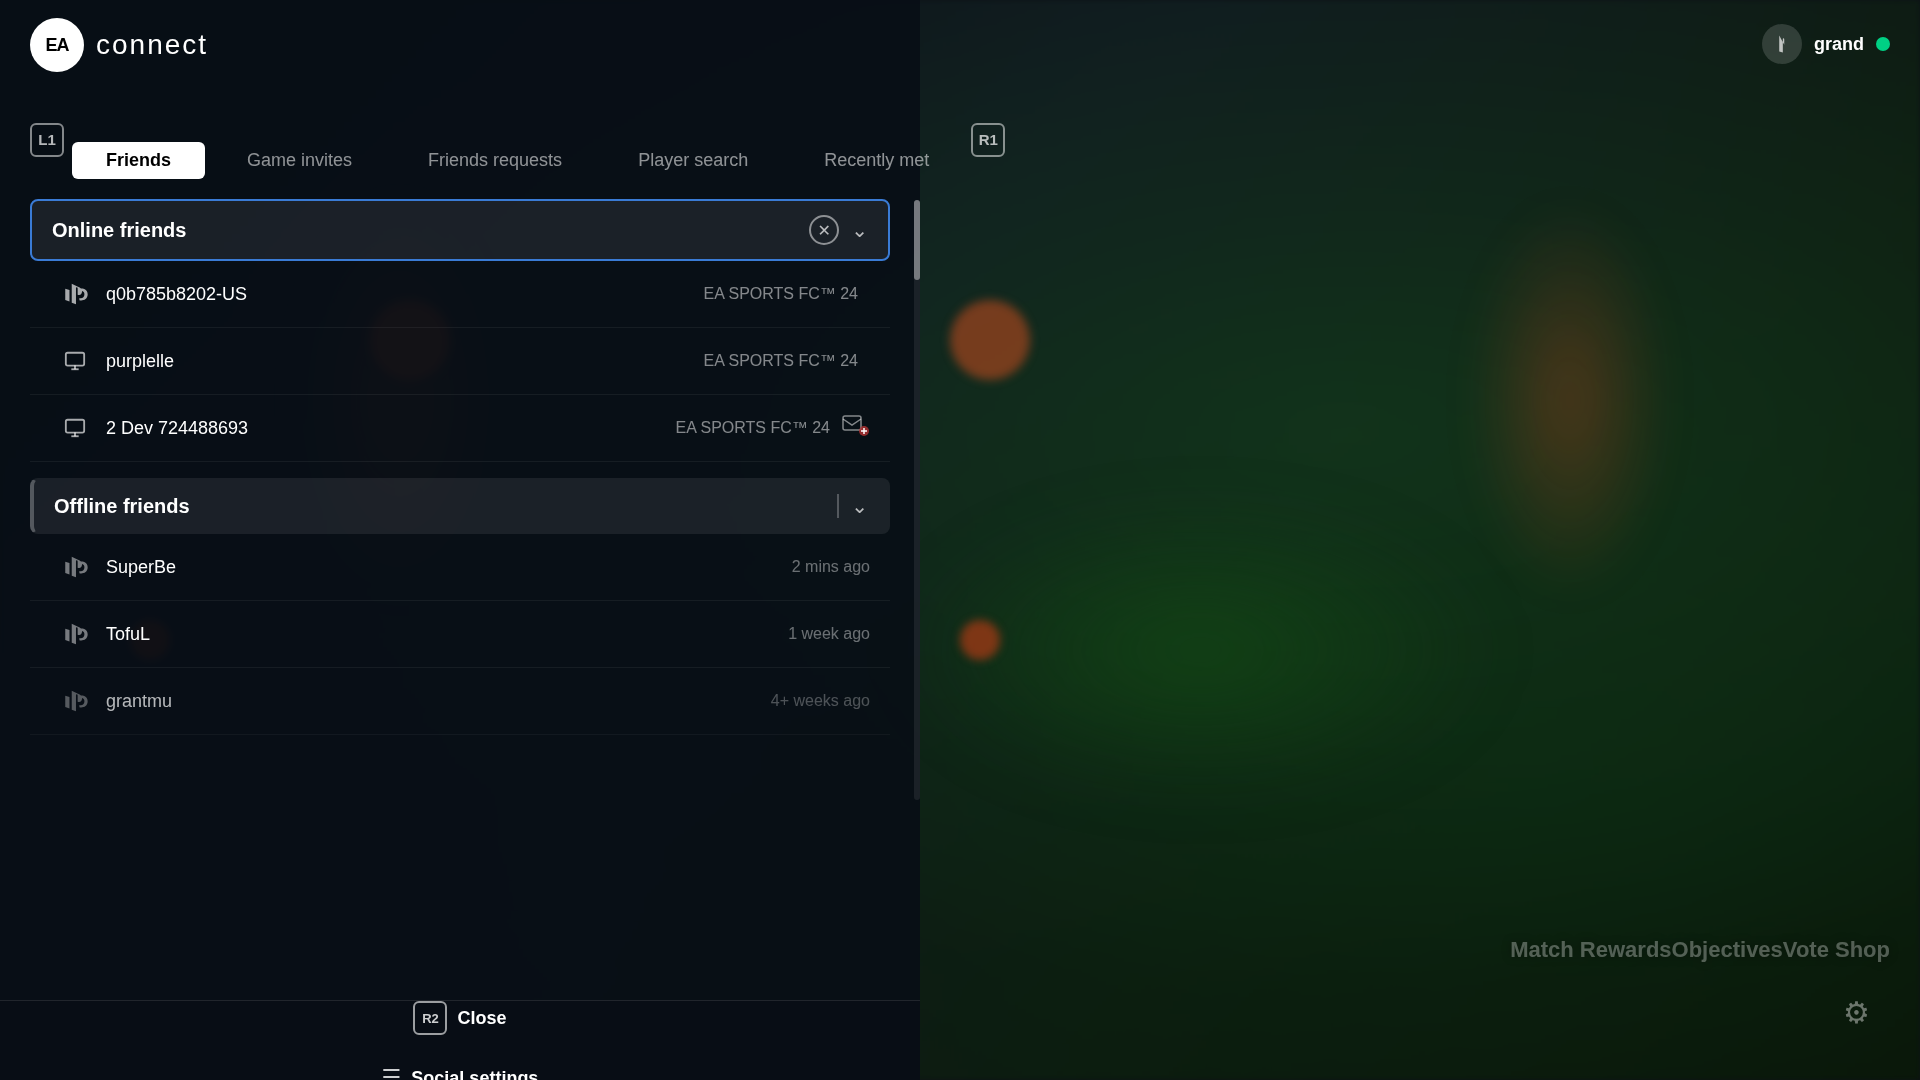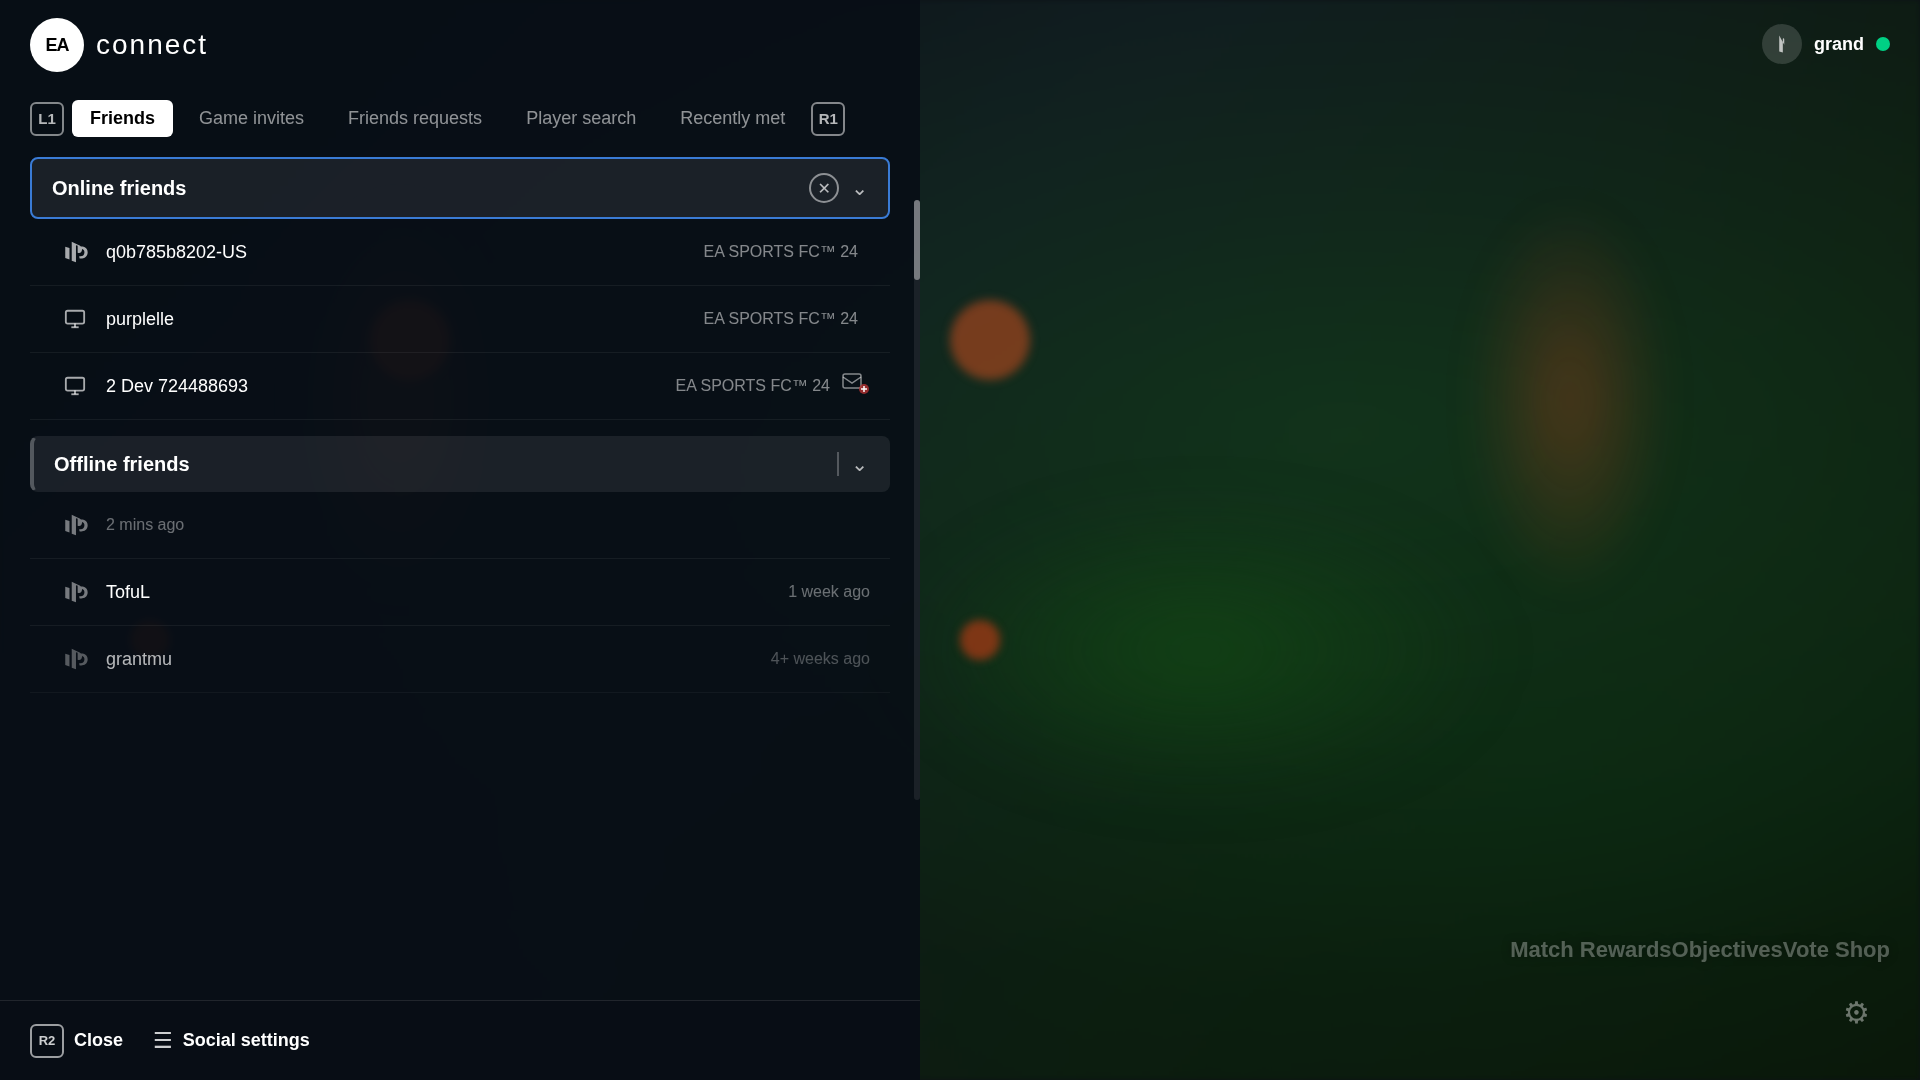--- a/index.html
+++ b/index.html
@@ -157,27 +157,28 @@
       display: flex;
       align-items: center;
       justify-content: center;
       font-size: 15px;
       font-weight: 700;
       color: rgba(255,255,255,0.7);
       flex-shrink: 0;
     }
 
     .nav-tab {
-      padding: 8px 18px;
+      padding: 8px 34px;
       font-size: 18px;
       font-weight: 500;
       color: rgba(255,255,255,0.55);
       border-radius: 6px;
       cursor: pointer;
       white-space: nowrap;
+      margin-top: 42px;
     }
 
     .nav-tab.active {
       background: #ffffff;
       color: #000000;
       font-weight: 700;
     }
 
     
     .friends-container {
@@ -317,20 +318,21 @@
       right: 0;
       width: 920px;
       height: 80px;
       background: rgba(8, 14, 22, 0.96);
       display: flex;
       align-items: center;
       padding: 0 30px;
       gap: 30px;
       border-top: 1px solid rgba(255,255,255,0.1);
       z-index: 20;
+      flex-direction: column;
     }
 
     .bottom-btn {
       display: flex;
       align-items: center;
       gap: 10px;
       cursor: pointer;
     }
 
     .btn-badge {
@@ -523,20 +525,21 @@
         <div class="chevron-btn">⌄</div>
       </div>
     </div>
 
     <div class="friend-row">
       <div class="platform-icon">
         <svg width="26" height="26" viewBox="0 0 24 24" fill="rgba(255,255,255,0.45)">
           <path d="M8.985 2.596v17.548l3.915 1.261V6.688c0-.69.304-1.151.794-.991.636.18.76.814.76 1.503v5.483c2.3 1.095 4.05-.636 4.05-3.211 0-2.725-1.857-3.712-4.265-4.505L8.985 2.596zM3 17.548l3.9 1.307V8.406L3 7.098v10.45zm17.7-5.26c0 3.103-2.4 4.14-4.65 3.39v2.07c2.85.81 7.65-.45 7.65-5.46 0-5.67-6.15-5.43-6.15-5.43v2.31c0 .001 3.15-.33 3.15 3.12z"></path>
         </svg>
       </div>
+      <span class="friend-name">SuperBe</span>
       <span class="friend-time">2 mins ago</span>
     </div>
 
     <div class="friend-row">
       <div class="platform-icon">
         <svg width="26" height="26" viewBox="0 0 24 24" fill="rgba(255,255,255,0.45)">
           <path d="M8.985 2.596v17.548l3.915 1.261V6.688c0-.69.304-1.151.794-.991.636.18.76.814.76 1.503v5.483c2.3 1.095 4.05-.636 4.05-3.211 0-2.725-1.857-3.712-4.265-4.505L8.985 2.596zM3 17.548l3.9 1.307V8.406L3 7.098v10.45zm17.7-5.26c0 3.103-2.4 4.14-4.65 3.39v2.07c2.85.81 7.65-.45 7.65-5.46 0-5.67-6.15-5.43-6.15-5.43v2.31c0 .001 3.15-.33 3.15 3.12z"></path>
         </svg>
       </div>
       <span class="friend-name">TofuL</span>

